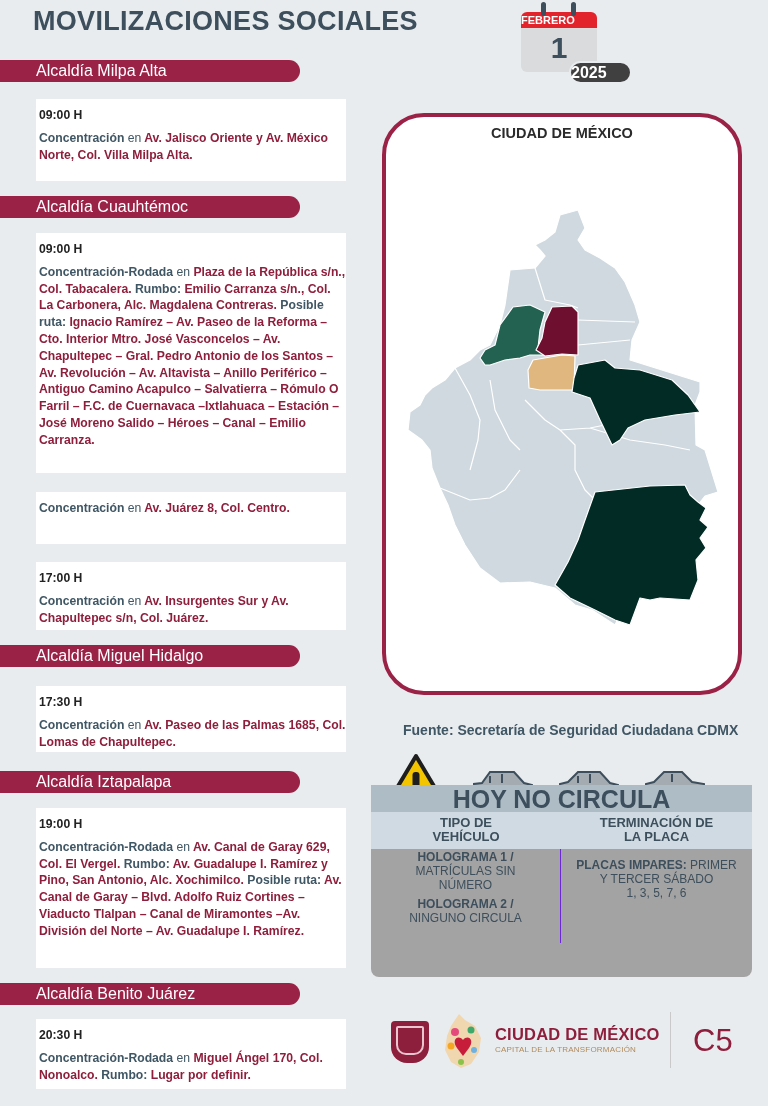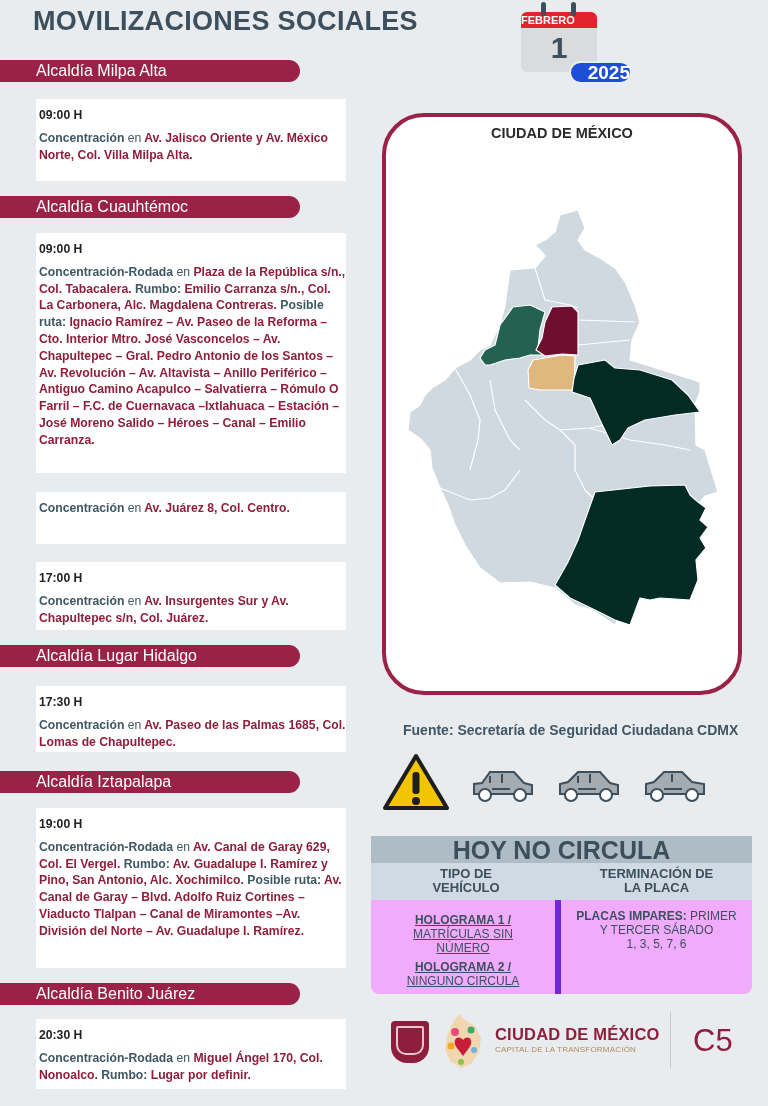--- a/index.html
+++ b/index.html
@@ -23,22 +23,22 @@
     background: #e3232c; border-radius: 6px 6px 0 0;
     color: #fff; font-size: 11px; font-weight: bold; text-align: left; line-height: 16px;
   }
   .cal .body {
     position: absolute; top: 22px; left: 0; width: 76px; height: 44px;
     background: #d9dbdd; border-radius: 0 0 6px 6px;
     color: #3d4f5c; font-size: 30px; font-weight: bold; text-align: center; line-height: 40px;
   }
   .year {
     position: absolute; left: 569px; top: 61px; width: 63px; height: 23px;
-    background: #1d4ed8; border-radius: 12px; border: 2px solid #e9ecef;
-    color: #fff; font-size: 19px; font-weight: bold; text-align: right; line-height: 19px;
+    background: #404040; border-radius: 12px; border: 2px solid #e9ecef;
+    color: #fff; font-size: 16px; font-weight: bold; text-align: left; line-height: 19px;
   }
 
   
   .bar {
     position: absolute; left: 0; width: 300px; height: 22px;
     background: #9b2247; border-radius: 0 12px 12px 0;
     color: #fff; font-size: 16px; line-height: 22px; padding-left: 36px;
   }
   .card {
     position: absolute; left: 36px; width: 310px;
@@ -62,36 +62,36 @@
   .mapsvg { position: absolute; left: 0; top: 0; }
   .source {
     position: absolute; left: 403px; top: 722px;
     font-size: 14px; font-weight: bold; color: #3f5664;
   }
 
   
   .warn { position: absolute; left: 381px; top: 752px; }
   .car { position: absolute; top: 768px; }
   .hnc {
-    position: absolute; left: 371px; top: 836px; width: 381px; height: 158px;
-    background: #f0abfc; border-radius: 0 0 8px 8px; overflow: hidden;
+    position: absolute; left: 371px; top: 785px; width: 381px; height: 192px;
+    background: #a3a3a3; border-radius: 0 0 8px 8px; overflow: hidden;
   }
   .hnc .hnc-title {
     height: 27px; background: #aebcc6; color: #3d4f5c;
     font-size: 25px; font-weight: bold; text-align: center; line-height: 28px;
   }
   .hnc .hnc-head {
     display: flex; height: 37px; background: #cfdae2;
     font-size: 13px; font-weight: bold; color: #3d4f5c; text-align: center; line-height: 14px;
   }
   .hnc .hnc-head div { padding-top: 4px; }
   .hnc .col1 { width: 190px; }
   .hnc .col2 { width: 191px; }
   .hnc .hnc-body { display: flex; font-size: 12px; color: #3d4f5c; text-align: center; line-height: 14px; }
-  .hnc .hnc-body .col1 { border-right: 6px solid #6d28d9; padding-top: 13px; height: 94px; text-decoration: underline; }
+  .hnc .hnc-body .col1 { border-right: 1px solid #6d28d9; padding-top: 1px; height: 94px; }
   .hnc .hnc-body .col2 { padding-top: 9px; }
   .hnc b { font-weight: bold; }
   .hnc .gap { height: 5px; }
 
   
   .shield {
     position: absolute; left: 391px; top: 1021px; width: 38px; height: 42px;
     background: #8e1f3c; border-radius: 4px 4px 16px 16px;
   }
   .shield::after {
@@ -160,21 +160,21 @@
 </div>
 <div class="card" style="top:562px;height:68px">
   <div class="time">17:00 H</div>
   <div class="desc">
     <span class="k">Concentración</span>
     <span class="n">en</span>
     <span>Av. Insurgentes Sur y Av. Chapultepec s/n, Col. Juárez.</span>
   </div>
 </div>
 
-<div class="bar" style="top:645px">Alcaldía Lugar Hidalgo</div>
+<div class="bar" style="top:645px">Alcaldía Miguel Hidalgo</div>
 <div class="card" style="top:686px;height:66px">
   <div class="time">17:30 H</div>
   <div class="desc">
     <span class="k">Concentración</span>
     <span class="n">en</span>
     <span>Av. Paseo de las Palmas 1685, Col. Lomas de Chapultepec.</span>
   </div>
 </div>
 
 <div class="bar" style="top:771px">Alcaldía Iztapalapa</div>

